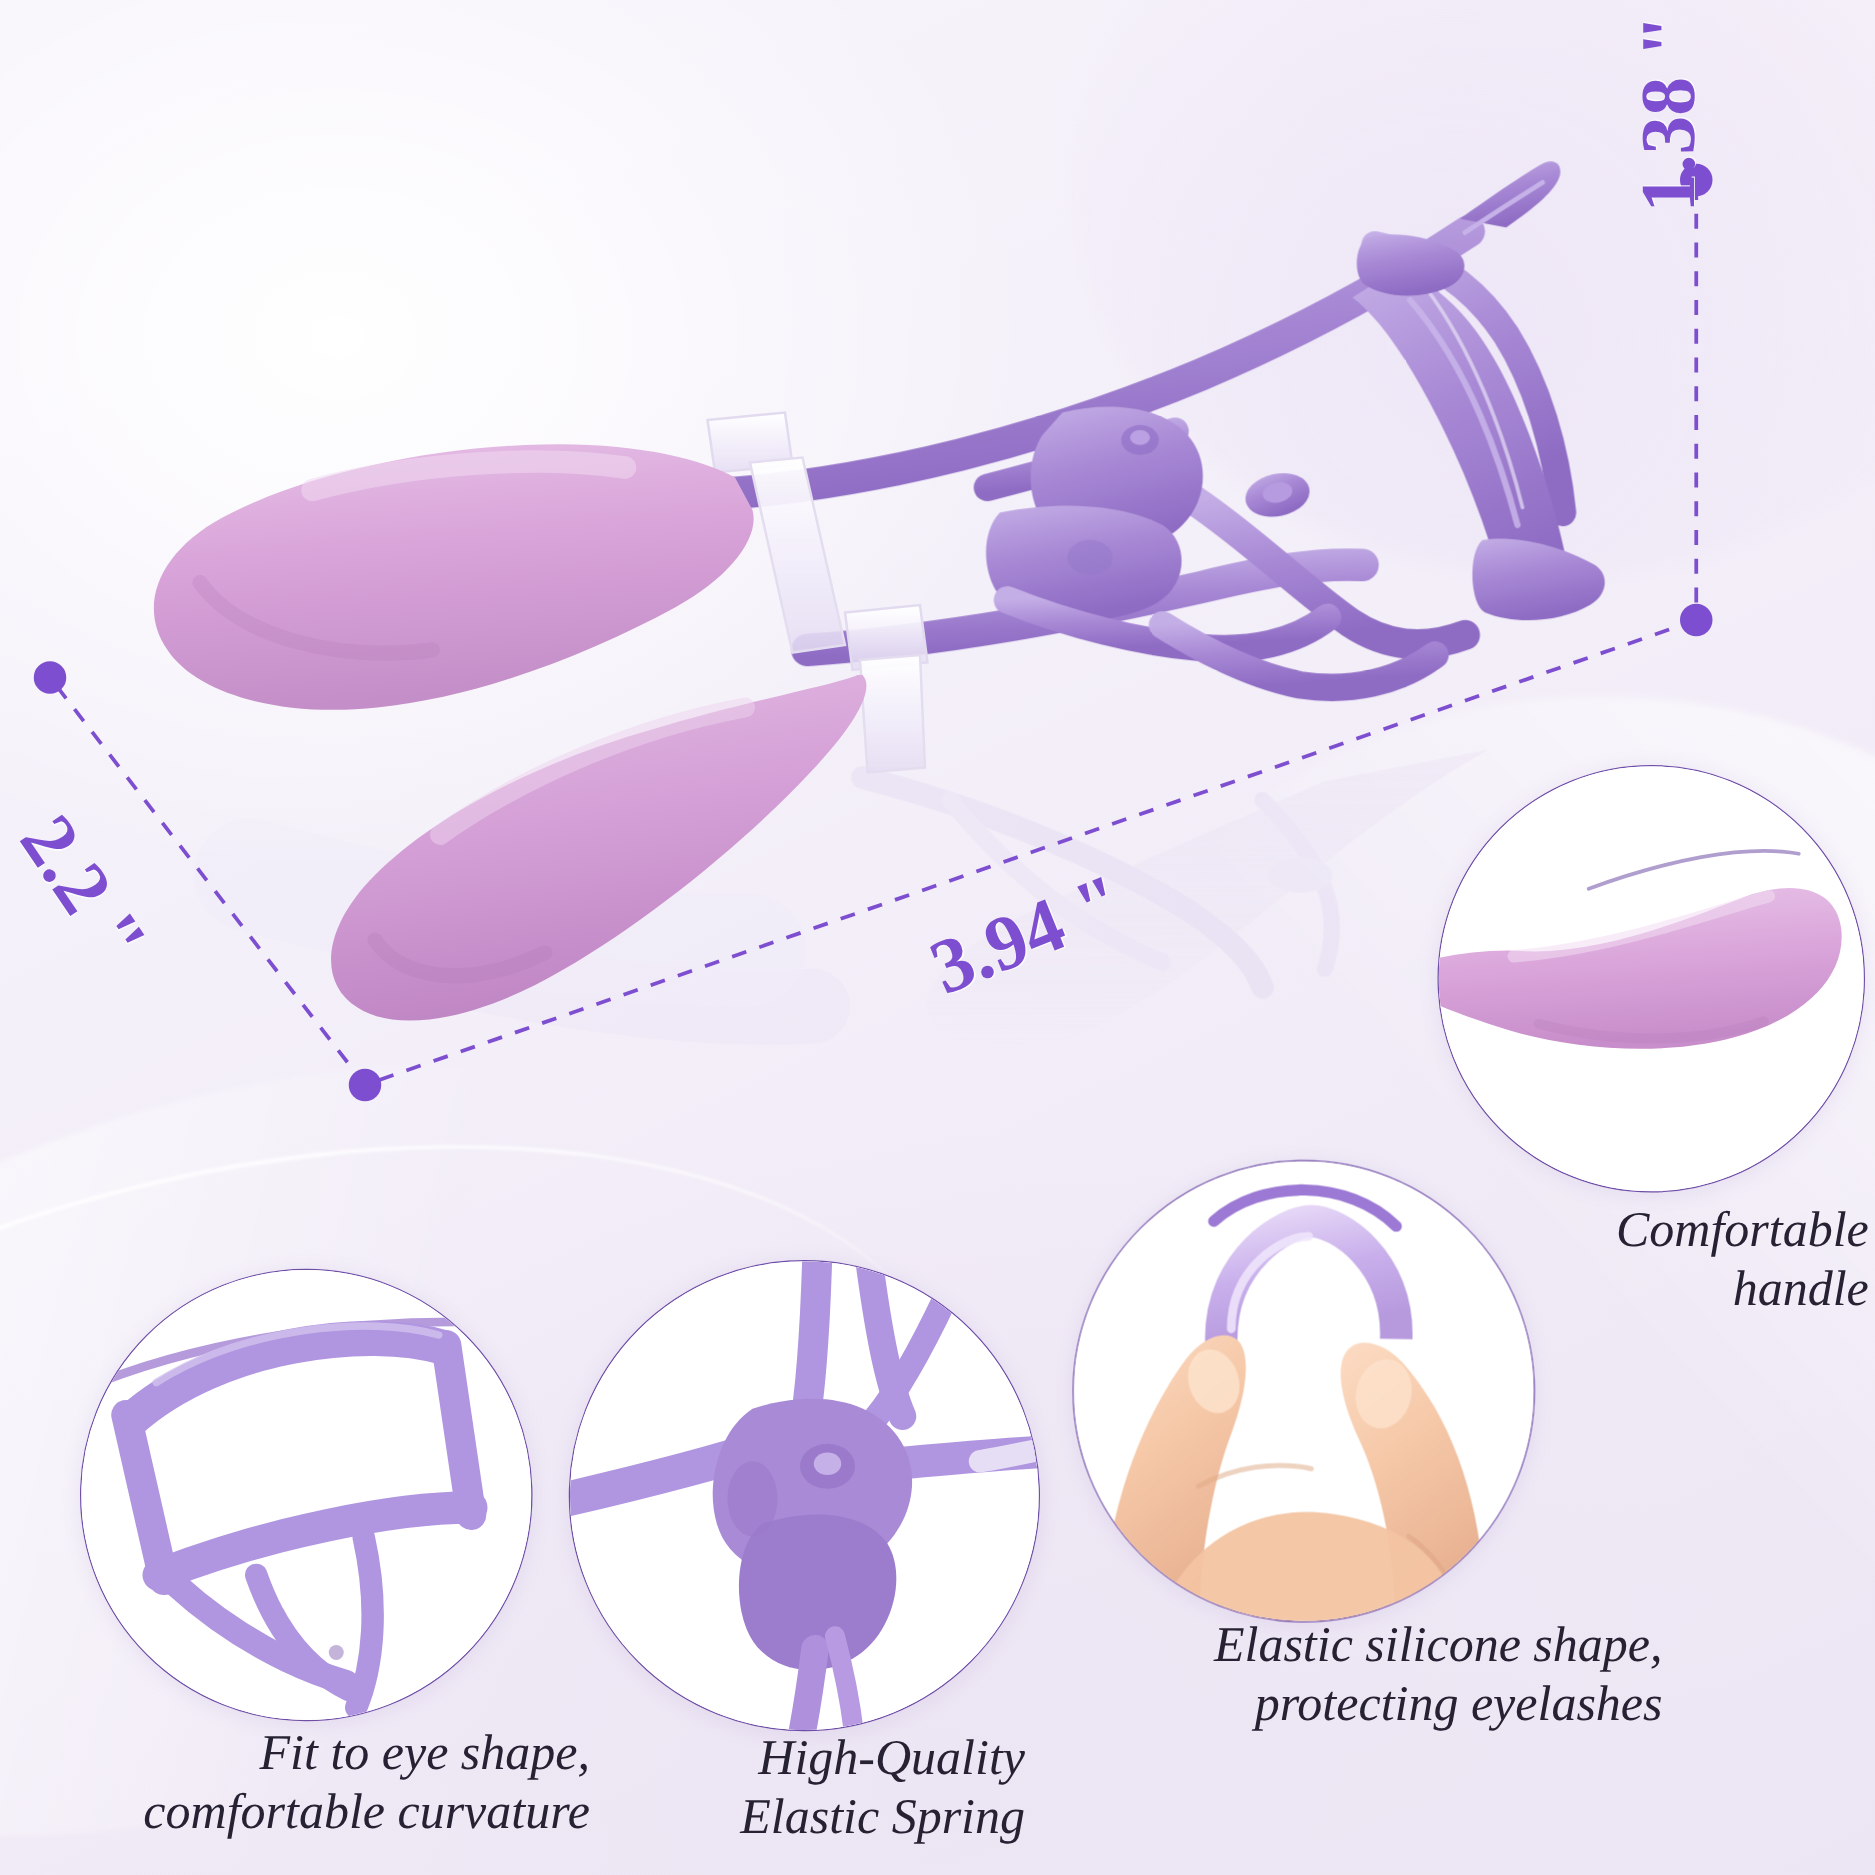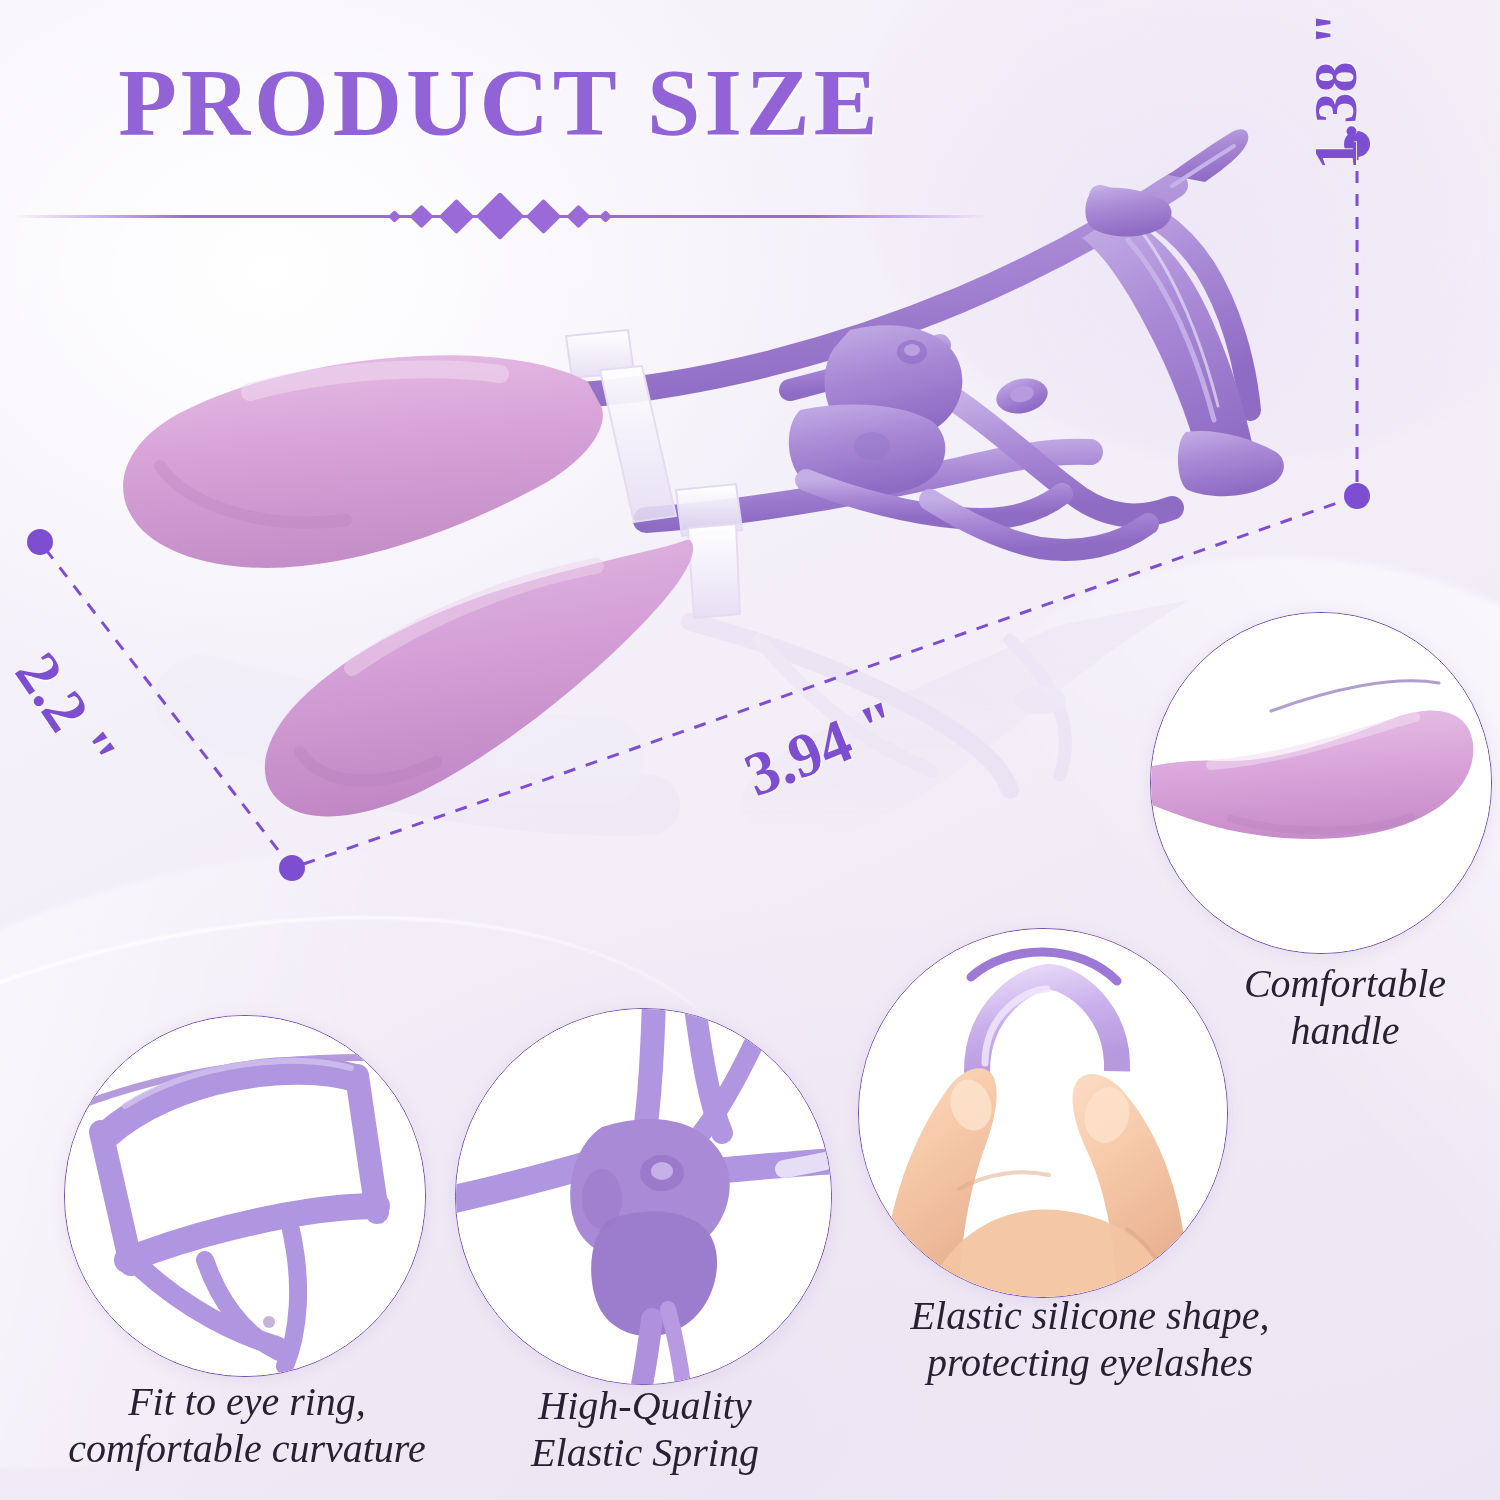--- a/index.html
+++ b/index.html
@@ -88,21 +88,21 @@
     background:#ffffff;
     box-shadow:0 2px 16px rgba(140,110,190,.12);
   }
   .detail svg{display:block;}
   .caption{
     position:absolute;
     font-family:"Liberation Serif", serif;
     font-style:italic;
     font-size:40px;line-height:1.18;
     color:#262233;
-    text-align:center;
+    text-align:right;
     white-space:pre-line;
   }
 
   #d1{left:64px;top:1015px;width:360px;height:360px;}
   #c1{left:22px;top:1378px;width:450px;}
   #d2{left:455px;top:1008px;width:375px;height:375px;}
   #c2{left:470px;top:1382px;width:350px;}
   #d3{left:858px;top:928px;width:368px;height:368px;}
   #c3{left:850px;top:1292px;width:480px;}
   #d4{left:1150px;top:612px;width:340px;height:340px;}
@@ -111,35 +111,20 @@
 </head>
 <body>
 
 <div id="stage">
 
   <div class="swoosh swoosh-d"></div>
   <div class="swoosh swoosh-c"></div>
   <div class="swoosh swoosh-a"></div>
   <div class="swoosh swoosh-b"></div>
 
-  <div id="header">
-    <div id="title">PRODUCT SIZE</div>
-    <div id="divider">
-      <div class="rule"></div>
-      <div class="gems">
-        <span class="gem s1"></span>
-        <span class="gem s2"></span>
-        <span class="gem s3"></span>
-        <span class="gem s4"></span>
-        <span class="gem s3"></span>
-        <span class="gem s2"></span>
-        <span class="gem s1"></span>
-      </div>
-    </div>
-  </div>
 
   <div id="product">
     <svg width="1500" height="1000" viewBox="0 0 1500 1000">
       <defs>
         <linearGradient id="gHandle" x1="0" y1="0" x2="0.2" y2="1">
           <stop offset="0%" stop-color="#e6c0e6"></stop>
           <stop offset="45%" stop-color="#d9a4d9"></stop>
           <stop offset="100%" stop-color="#c48ec8"></stop>
         </linearGradient>
         <linearGradient id="gHandle2" x1="0" y1="0" x2="0.25" y2="1">
@@ -289,21 +274,21 @@
       <path d="M292 60 L312 196" stroke="#b096e0" stroke-width="24" fill="none" stroke-linecap="round"></path>
       <path d="M62 244 C150 210 250 190 312 190" stroke="#b096e0" stroke-width="26" fill="none" stroke-linecap="round"></path>
 
       <path d="M76 252 C120 292 170 318 212 330" stroke="#b096e0" stroke-width="20" fill="none" stroke-linecap="round"></path>
       <path d="M140 244 C156 290 182 320 214 336" stroke="#b096e0" stroke-width="18" fill="none" stroke-linecap="round"></path>
       <path d="M226 214 C238 268 234 316 220 350" stroke="#b096e0" stroke-width="18" fill="none" stroke-linecap="round"></path>
       <circle cx="204" cy="306" r="6" fill="#8a6ab4" opacity=".5"></circle>
       <path d="M60 90 C130 46 230 36 286 52" stroke="#d3c2ef" stroke-width="6" fill="none" stroke-linecap="round" opacity=".8"></path>
     </svg>
   </div>
-  <div class="caption" id="c1">Fit to eye ring,
+  <div class="caption" id="c1">Fit to eye shape,
 comfortable curvature</div>
 
   <div class="detail" id="d2">
     <svg width="375" height="375" viewBox="0 0 375 375">
       <rect width="375" height="375" fill="#ffffff"></rect>
 
       <path d="M198 -10 C196 60 192 110 186 140" stroke="#b096e0" stroke-width="24" fill="none" stroke-linecap="round"></path>
       <path d="M238 -10 C246 52 254 96 266 124" stroke="#b096e0" stroke-width="22" fill="none" stroke-linecap="round"></path>
       <path d="M300 30 C280 72 262 104 244 126" stroke="#b096e0" stroke-width="20" fill="none" stroke-linecap="round"></path>
 

